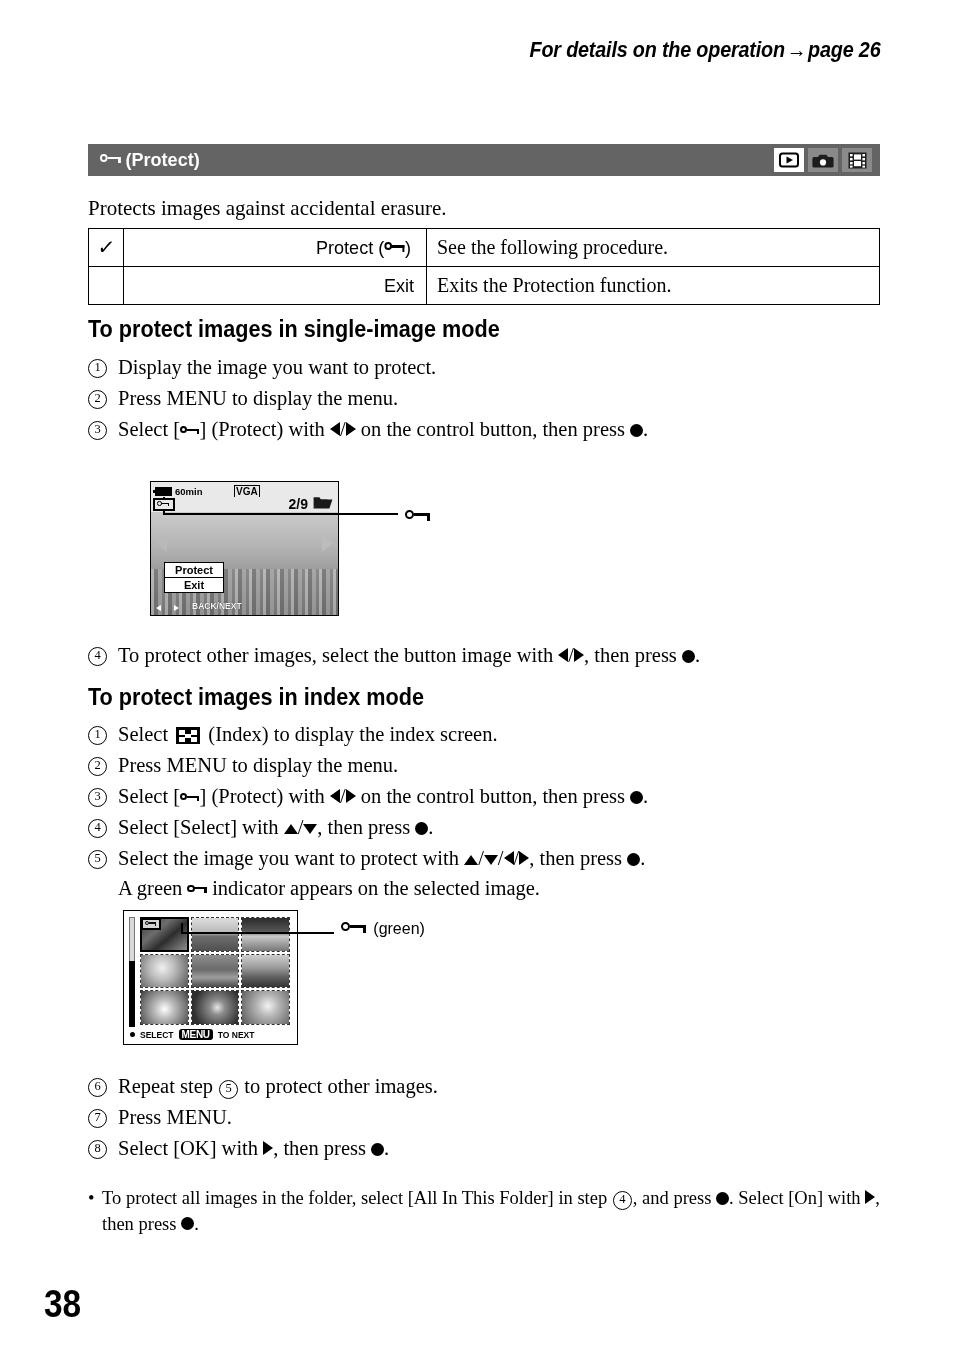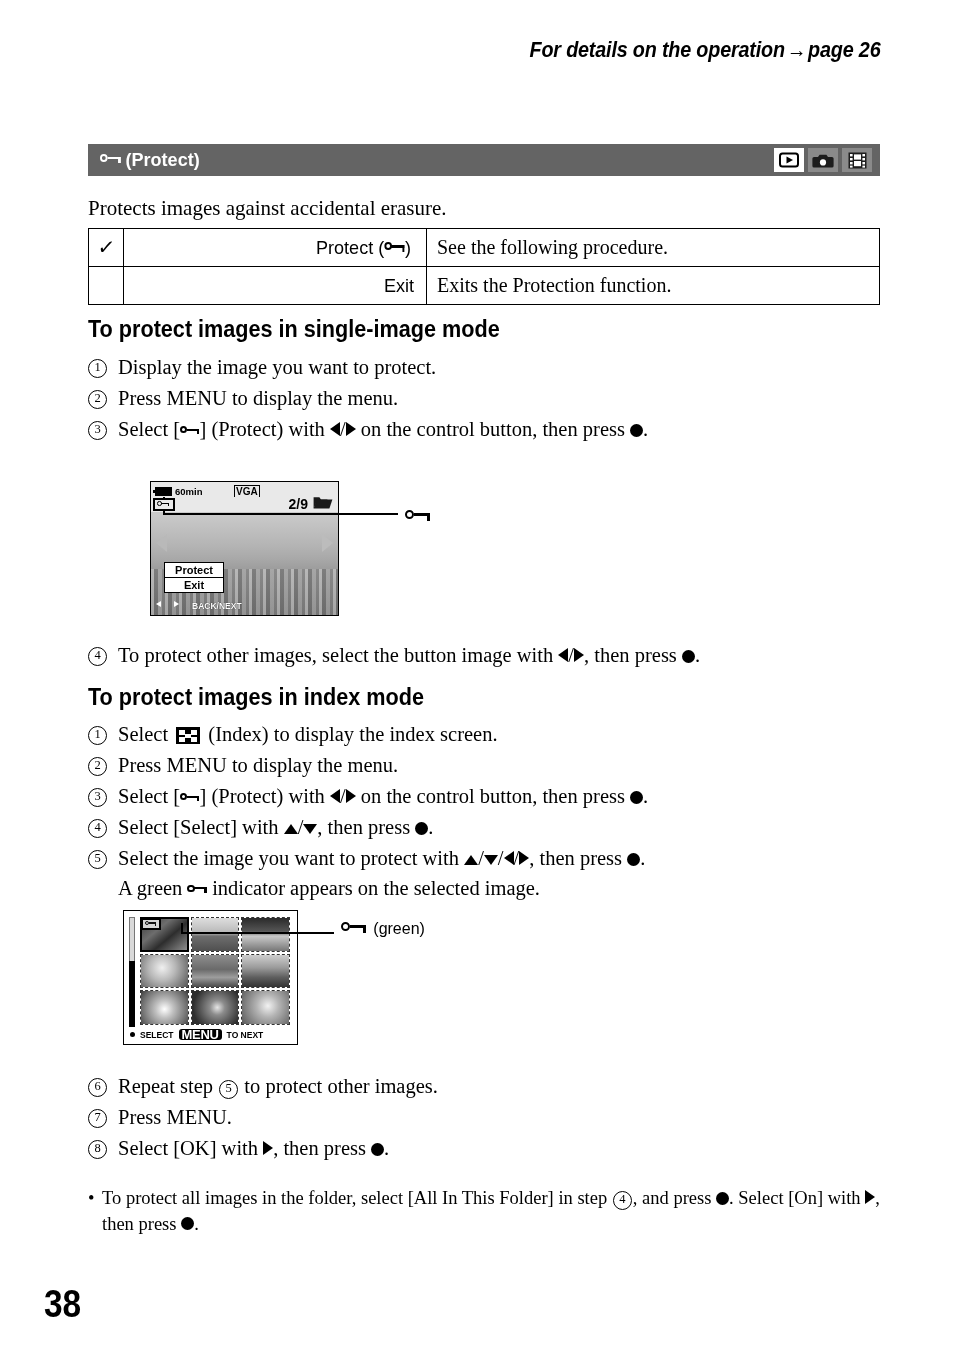--- a/index.html
+++ b/index.html
@@ -377,21 +377,21 @@
   }
   .lcd-menu div + div { border-top: none; }
   .lcd-hint {
     position: absolute;
     left: 5px; bottom: 4px;
     color: #fff;
     font-family: "Liberation Sans Narrow", "Liberation Sans", sans-serif;
     font-weight: bold;
     font-size: 8.5px;
     display: flex;
-    align-items: flex-start;
+    align-items: flex-end;
     gap: 13px;
     z-index: 3;
     text-shadow: 0 0 1px #000;
   }
   .mini-tri-l { width:0;height:0;border-top:3.5px solid transparent;border-bottom:3.5px solid transparent;border-right:5px solid #fff;}
   .mini-tri-r { width:0;height:0;border-top:3.5px solid transparent;border-bottom:3.5px solid transparent;border-left:5px solid #fff;}
 
   
   .callout-single {
     position: absolute;
@@ -499,21 +499,21 @@
     width: 5px; height: 5px;
     border-radius: 50%;
     background: #000;
   }
   .menu-chip {
     display: inline-block;
     background: #000;
     color: #fff;
     border-radius: 3px;
     padding: 0 3px;
-    font-size: 13px;
+    font-size: 10px;
     line-height: 11px;
     letter-spacing: -0.3px;
   }
   .callout-index {
     position: absolute;
     left: 58px;
     top: 22px;
     width: 153px;
     height: 1.5px;
     background: #000;

